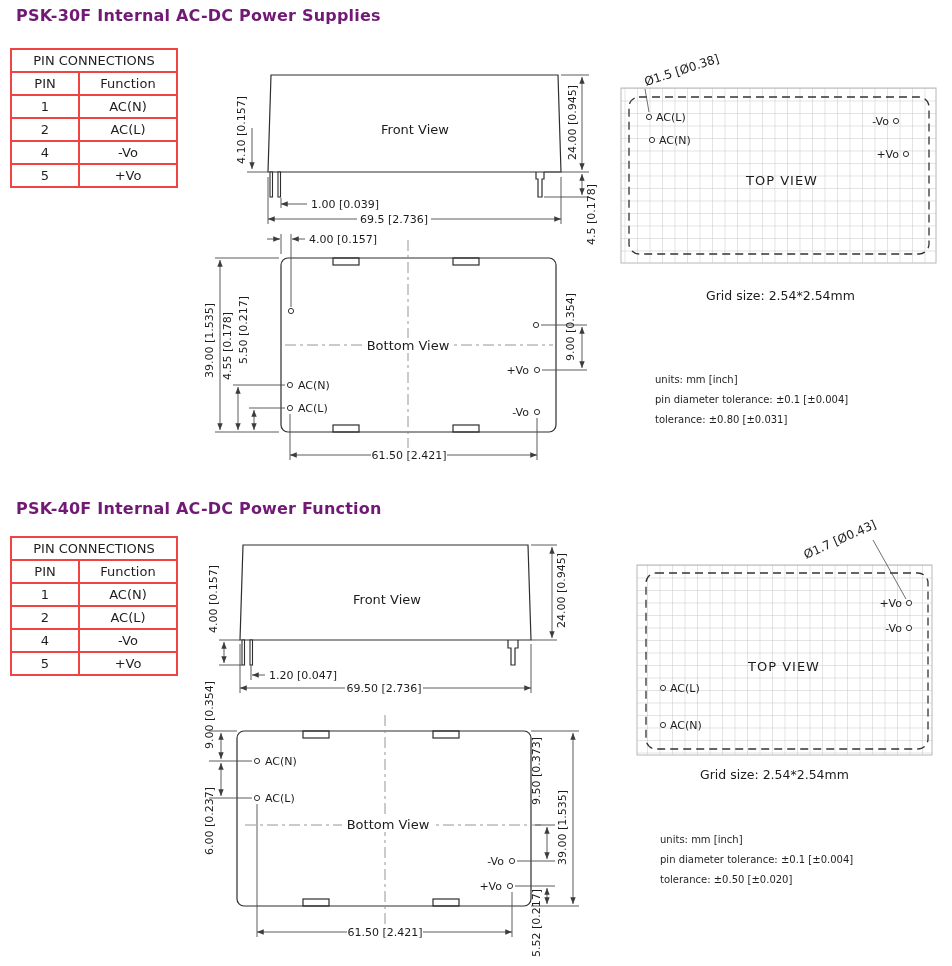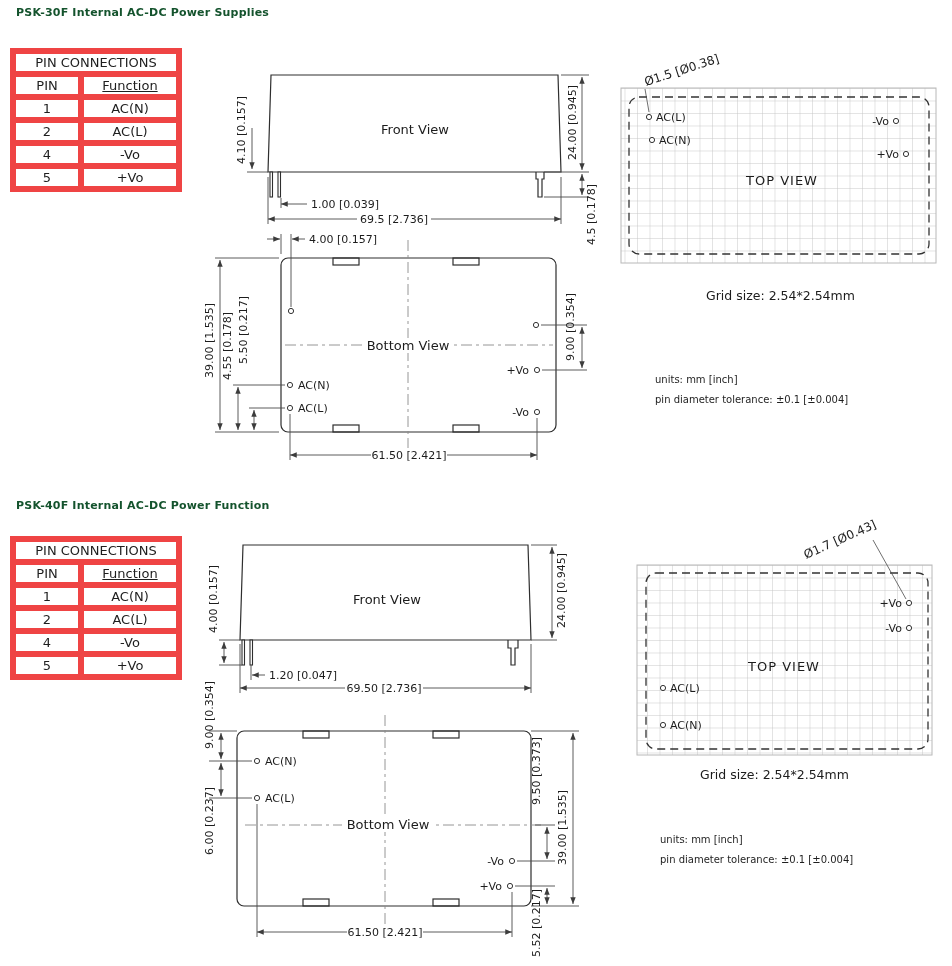--- a/index.html
+++ b/index.html
@@ -1,26 +1,26 @@
 <!DOCTYPE html>
 <html><head>
 <meta charset="utf-8">
 <style>
   * { margin:0; padding:0; box-sizing:border-box; }
   html,body { background:#ffffff; }
   body { font-family:"DejaVu Sans","Liberation Sans",sans-serif; color:#222; }
   #page { position:relative; width:952px; height:966px; background:#fff; overflow:hidden; }
 
-  .sec-title { position:absolute; font-size:11px; font-weight:bold; color:#14532d; letter-spacing:0.2px; white-space:nowrap; }
+  .sec-title { position:absolute; font-size:16px; font-weight:bold; color:#701a75; letter-spacing:0.2px; white-space:nowrap; }
 
   table.pin-table { position:absolute; border-collapse:collapse; font-size:13px; color:#1e1e1e; background:#fff; }
-  table.pin-table th, table.pin-table td { border:6px solid #ef4444; text-align:center; font-weight:normal; height:23px; padding:0 4px; }
+  table.pin-table th, table.pin-table td { border:2px solid #ef4444; text-align:center; font-weight:normal; height:23px; padding:0 4px; }
   table.pin-table th { width:166px; }
   .col-pin { width:68px; }
-  .col-fn  { width:98px;text-decoration:underline; }
+  .col-fn  { width:98px; }
 
   svg.drawing { position:absolute; overflow:visible; }
 
   .notes { position:absolute; font-size:10px; color:#1e1e1e; line-height:20px; white-space:nowrap; }
 
   
   .ln   { stroke:#2e2e2e; stroke-width:1.2; fill:none; }
   .pin  { stroke:#2e2e2e; stroke-width:1.1; fill:#ffffff; }
   .dim  { stroke:#4a4a4a; stroke-width:0.9; fill:none; }
   .thin { stroke:#4a4a4a; stroke-width:0.8; fill:none; }
@@ -191,20 +191,21 @@
     <text class="t11" x="47" y="106">AC(N)</text>
     <text class="t11" x="277" y="87" text-anchor="end">-Vo</text>
     <text class="t11" x="287" y="120" text-anchor="end">+Vo</text>
     <text class="t13 sp1" x="170" y="147" text-anchor="middle">TOP VIEW</text>
     <text class="t125" x="94" y="262">Grid size: 2.54*2.54mm</text>
   </svg>
 
   <div class="notes" style="left:655px;top:370px">
     <div>units: mm [inch]</div>
     <div>pin diameter tolerance: ±0.1 [±0.004]</div>
+    <div>tolerance: ±0.80 [±0.031]</div>
   </div>
 
   <div class="sec-title" style="left:16px;top:499px">PSK-40F Internal AC-DC Power Function</div>
 
   <table class="pin-table" style="left:10px;top:536px">
     <tbody>
         <tr>
       <th colspan="2">PIN CONNECTIONS</th>
     </tr>
     <tr>
@@ -331,15 +332,16 @@
     <text class="t11" x="280" y="117" text-anchor="end">-Vo</text>
     <text class="t11" x="48" y="177">AC(L)</text>
     <text class="t11" x="48" y="214">AC(N)</text>
     <text class="t13 sp1" x="162" y="156" text-anchor="middle">TOP VIEW</text>
     <text class="t125" x="78" y="264">Grid size: 2.54*2.54mm</text>
   </svg>
 
   <div class="notes" style="left:660px;top:830px">
     <div>units: mm [inch]</div>
     <div>pin diameter tolerance: ±0.1 [±0.004]</div>
+    <div>tolerance: ±0.50 [±0.020]</div>
   </div>
 
 </div>
 
 </body></html>

